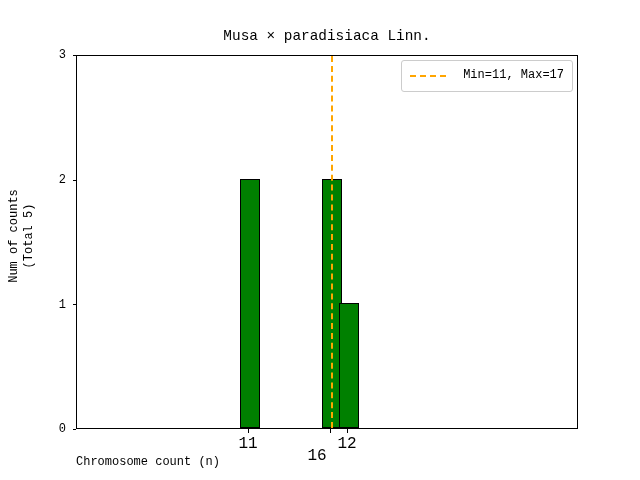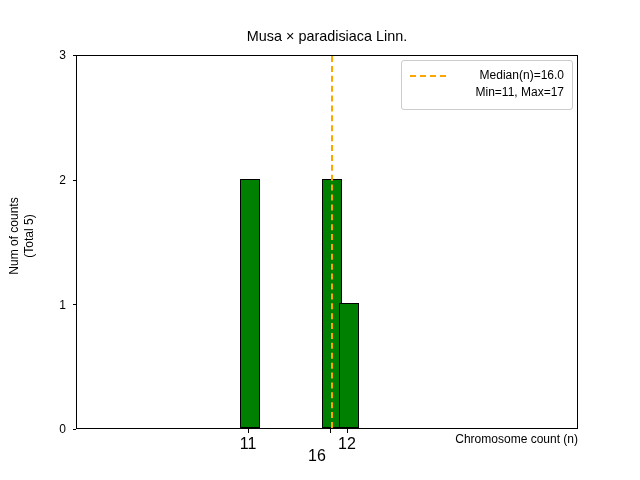--- a/index.html
+++ b/index.html
@@ -5,21 +5,21 @@
   html, body {
     margin: 0;
     padding: 0;
     background: #ffffff;
   }
   #figure {
     position: relative;
     width: 640px;
     height: 480px;
     background: #ffffff;
-    font-family: Liberation Sans, sans-serif;
+    font-family: Liberation Mono, monospace;
     overflow: hidden;
   }
 
   
   #chart-title {
     position: absolute;
     left: 76px;
     width: 502px;
     top: 28px;
     text-align: center;
@@ -91,22 +91,22 @@
     font-size: 16px;
     color: #000000;
     line-height: 1;
   }
 
   
   #xlabel {
     position: absolute;
     left: 76px;
     width: 502px;
-    top: 432px;
-    text-align: right;
+    top: 455px;
+    text-align: left;
     font-size: 12px;
     color: #000000;
     white-space: nowrap;
   }
   #ylabel-wrap {
     position: absolute;
     left: 0px;
     top: 0px;
     width: 44px;
     height: 480px;
@@ -202,18 +202,17 @@
 
   <div class="xtick-label-box" style="left:228px;">11</div>
   <div class="xtick-label-box" style="left:297px;margin-top:12px;">16</div>
   <div class="xtick-label-box" style="left:327px;">12</div>
 
   <div id="xlabel">Chromosome count (n)</div>
 
   <div id="legend">
     <div id="legend-swatch"></div>
     <div id="legend-text">
-      <div>Median(n)=16.0</div>
       <div>Min=11, Max=17</div>
     </div>
   </div>
 
 </div>
 
 </body></html>

